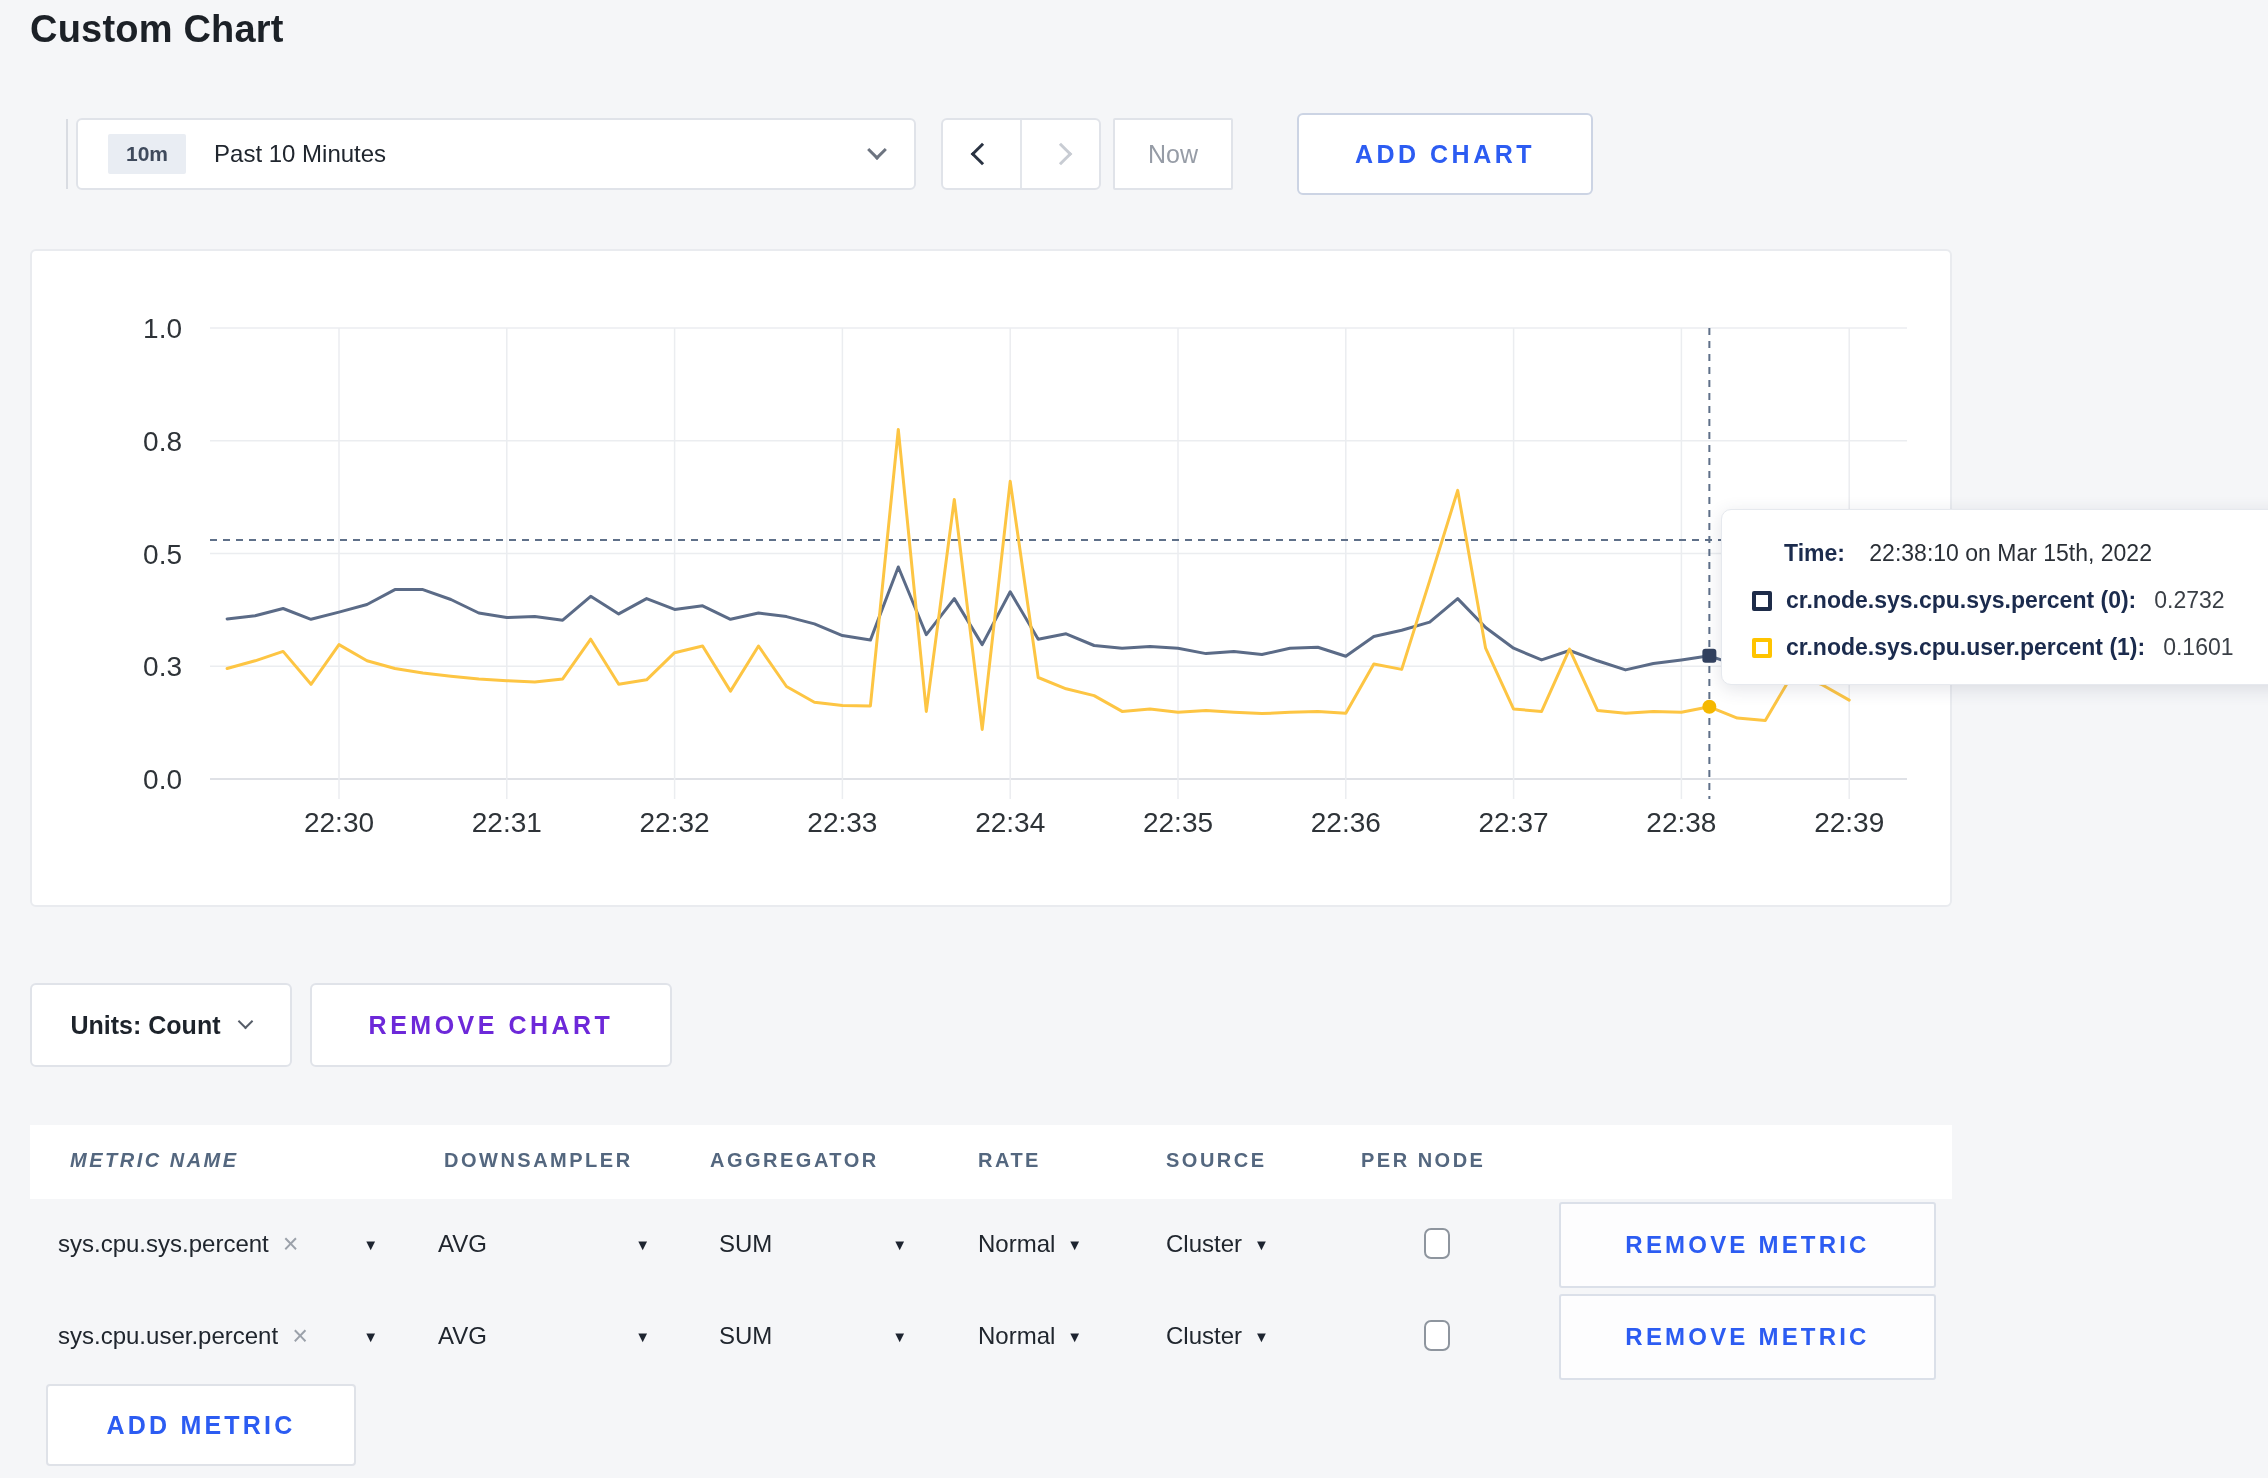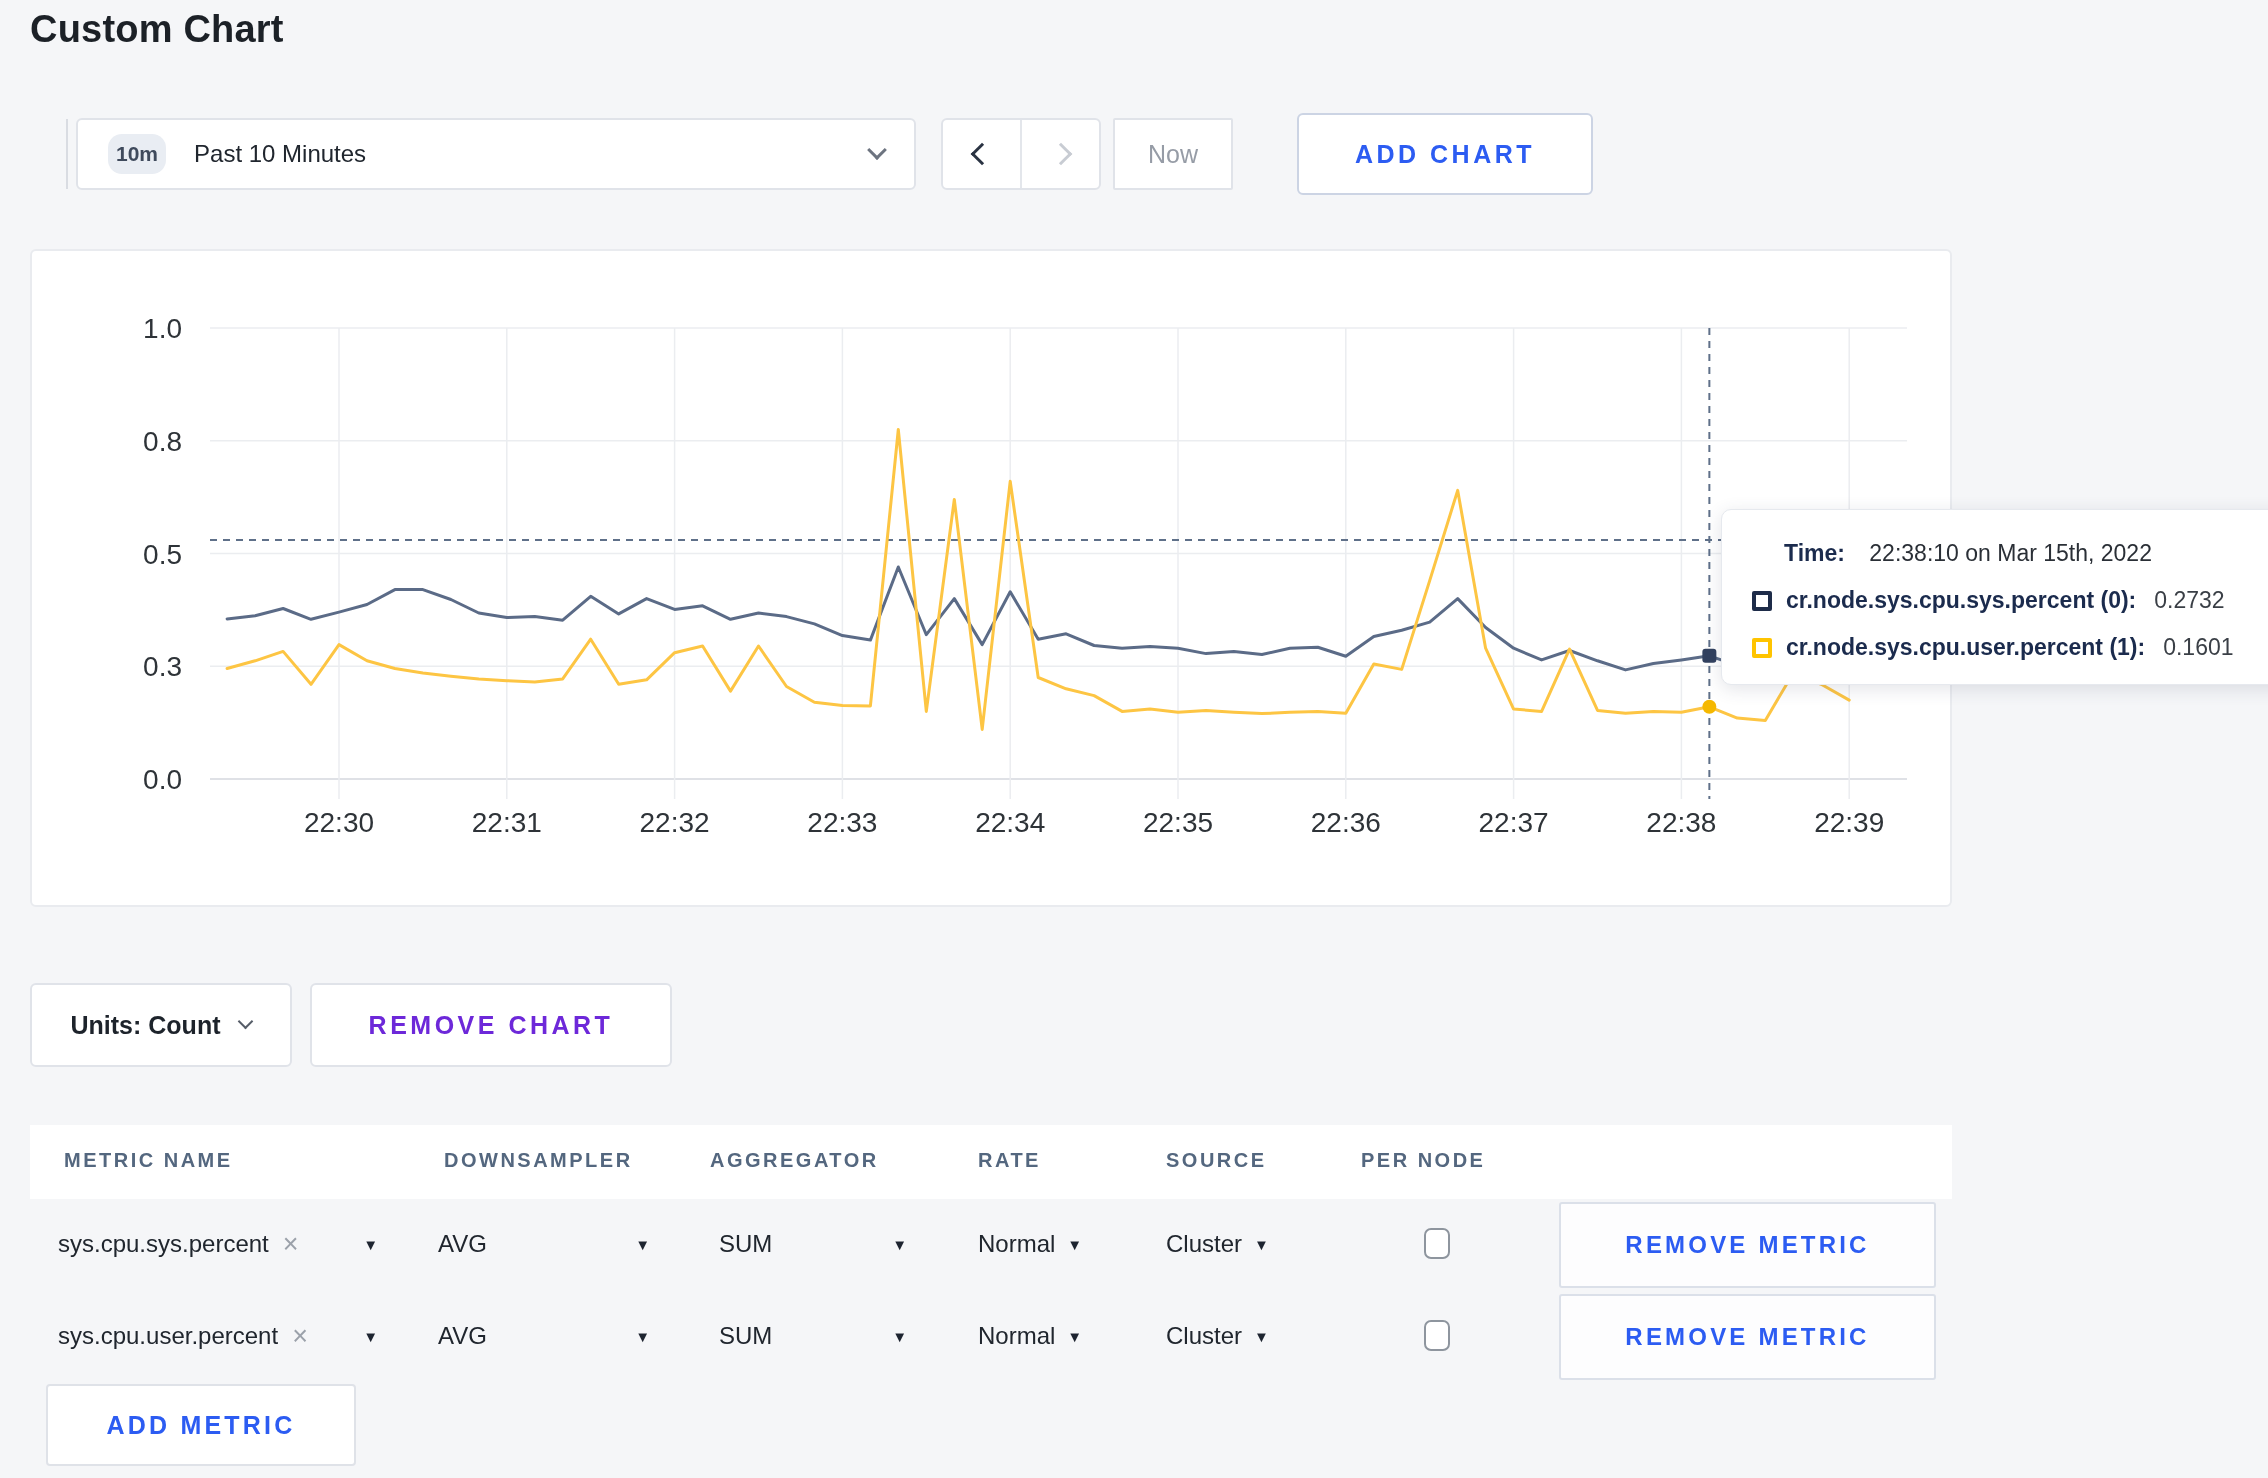--- a/index.html
+++ b/index.html
@@ -6,21 +6,21 @@
   html,body { width:2268px; height:1478px; overflow:hidden; }
   body { font-family:"Liberation Sans", sans-serif; background:#f5f6f8; color:#20262e; }
   .page { position:relative; width:2268px; height:1478px; }
 
   .page-title { position:absolute; left:30px; top:8px; font-size:38px; font-weight:700; color:#1c2127; letter-spacing:.2px; }
 
   
   .toolbar-divider { position:absolute; left:66px; top:119px; width:2px; height:70px; background:#d9dce2; }
   .time-select { position:absolute; left:76px; top:118px; width:840px; height:72px; background:#fff;
     border:2px solid #e0e3e9; border-radius:6px; display:flex; align-items:center; padding:0 30px; cursor:pointer; }
-  .ts-badge { background:#e9edf3; color:#3f4a5c; font-weight:700; font-size:21px; padding:8px 8px; border-radius:14px; margin-right:28px;text-align:center; }
+  .ts-badge { background:#e9edf3; color:#3f4a5c; font-weight:700; font-size:21px; padding:8px 18px; border-radius:2px; margin-right:28px;text-align:center; }
   .ts-label { font-size:24px; color:#20262e; }
   .chev { display:inline-block; width:14px; height:14px; border-right:3px solid currentColor; border-bottom:3px solid currentColor; }
   .chev-down { transform:rotate(45deg); margin-top:-8px; }
   .chev-left { transform:rotate(135deg); }
   .chev-right { transform:rotate(-45deg); }
   .ts-chev { margin-left:auto; color:#6d7480; }
 
   .nav-group { position:absolute; left:941px; top:118px; width:160px; height:72px; background:#fff;
     border:2px solid #e0e3e9; border-radius:6px; display:flex; }
   .nav-btn { flex:1; background:none; border:none; display:flex; align-items:center; justify-content:center; cursor:pointer; }
@@ -59,21 +59,21 @@
     border:2px solid #e0e3e9; border-radius:6px; display:flex; align-items:center; justify-content:center;
     gap:20px; font-size:25px; font-weight:700; color:#1d232b; cursor:pointer; font-family:inherit; }
   .units-btn .chev { width:11px; height:11px; border-width:2.5px; color:#565d68; }
   .remove-chart-btn { position:absolute; left:310px; top:983px; width:362px; height:84px; background:#fff;
     border:2px solid #e0e3e9; border-radius:6px; font-size:25px; font-weight:700; letter-spacing:3.5px;
     color:#6d28d9; cursor:pointer; font-family:inherit; }
 
   
   .table-header { position:absolute; left:30px; top:1125px; width:1922px; height:74px; background:#fff; }
   .th { position:absolute; top:24px; font-size:20px; font-weight:700; letter-spacing:2.5px; color:#54677f; }
-  .th-0 { left:34px; } .th-1 { left:414px; } .th-2 { left:680px; } .th-3 { left:948px; } .th-4 { left:1136px; } .th-5 { left:1331px; }
+  .th-0 { left:40px;font-style:italic; } .th-1 { left:414px; } .th-2 { left:680px; } .th-3 { left:948px; } .th-4 { left:1136px; } .th-5 { left:1331px; }
 
   .metric-row { position:absolute; left:0; width:2268px; height:92px; }
   .row-0 { top:1198px; } .row-1 { top:1290px; }
   .cell { position:absolute; top:0; height:92px; display:flex; align-items:center; font-size:24px; color:#20262e; }
   .cell-metric { left:58px; width:320px; cursor:pointer;justify-content:flex-end; }
   .metric-x { color:#9ba1aa; font-size:27px; margin-left:14px; cursor:pointer; }
   .caret { font-size:15px; color:#1d2430; }
   .cell-metric .caret { margin-left:auto; }
   .cell-downsampler { left:438px; width:212px; cursor:pointer; justify-content:space-between; }
   .cell-aggregator { left:719px; width:188px; cursor:pointer; justify-content:space-between; }

